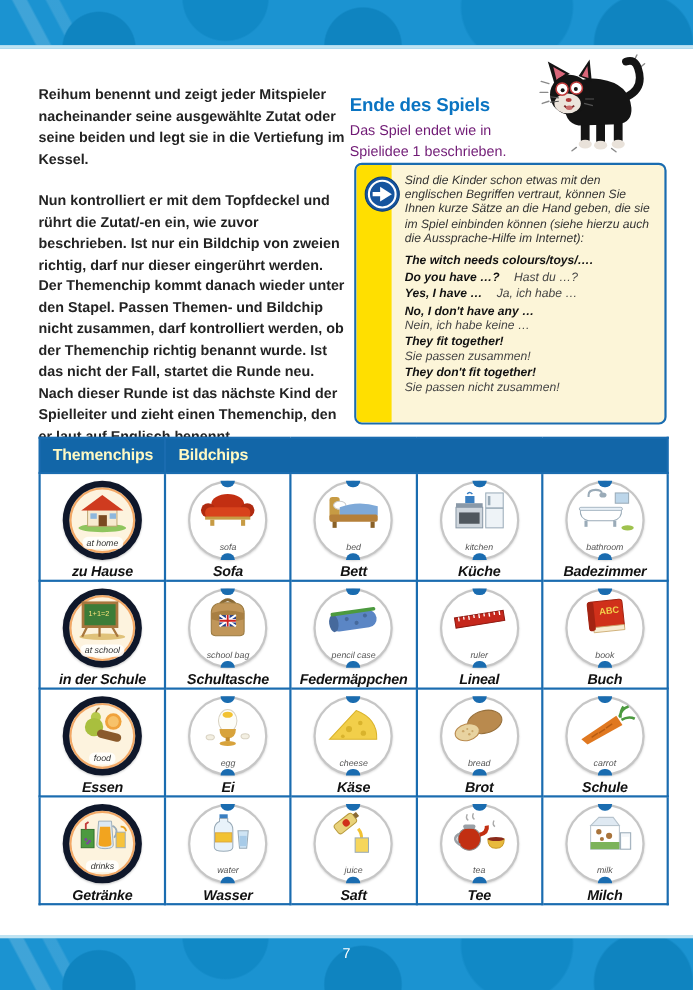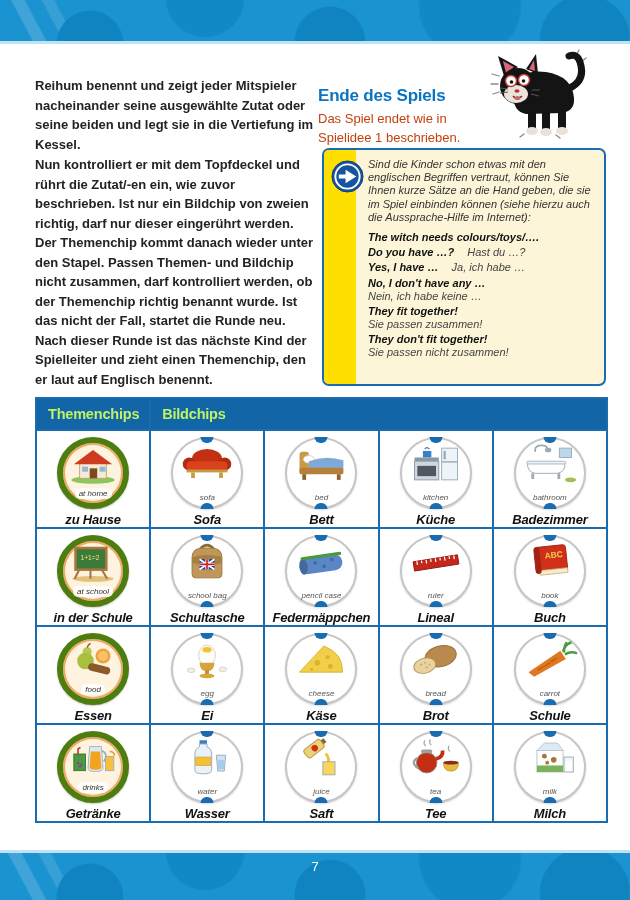--- a/index.html
+++ b/index.html
@@ -18,56 +18,56 @@
       radial-gradient(circle 52px at 470px 6px, #1189c6 96%, transparent),
       radial-gradient(circle 46px at 585px 40px, #0f84c0 96%, transparent),
       linear-gradient(62deg, transparent 28px, rgba(255,255,255,.16) 30px, rgba(255,255,255,.16) 40px, transparent 42px, transparent 55px, rgba(255,255,255,.12) 57px, rgba(255,255,255,.12) 66px, transparent 68px);
   }
   .band.top { top:0; height:44px; border-bottom:3px solid #bfe3f2; }
   .band.bottom { top:850px; height:50px; border-top:3px solid #bfe3f2; }
   .page-num { text-align:center; color:#fff; font-size:13px; padding-top:6px; }
 
   
   .left-col { position:absolute; left:35px; top:76px; width:280px; font-size:13px; line-height:1.5; color:#232323;font-weight:bold; }
-  .left-col p + p { margin-top:1px; }
+  .left-col p + p { margin-top:18px; }
 
   
   .right-col { position:absolute; left:318px; top:86px; width:180px; }
   .right-col h2 { font-size:17px; color:#0a74c2; margin-bottom:4px; letter-spacing:-0.2px; }
-  .right-col p { font-size:13px; line-height:1.45; color:#c2410c; width:168px; }
+  .right-col p { font-size:13px; line-height:1.45; color:#701a75; width:168px; }
   .cat { position:absolute; left:486px; top:48px; }
 
   
   .tip-box {
     position:absolute; left:322px; top:148px; width:284px; height:238px;
     background:#fcf5d8; border:2.5px solid #1a6cb0; border-radius:7px; overflow:hidden;
   }
   .tip-stripe { position:absolute; left:0; top:0; bottom:0; width:32px; background:#ffdf00; }
   .tip-circle { position:absolute; left:7px; top:10px; width:33px; height:33px; }
   .tip-text { position:absolute; left:44px; top:8px; right:8px; font-size:11px; line-height:1.2; font-style:italic; color:#333; }
   .tip-text .intro { margin-bottom:7px; }
   .phrase { margin-bottom:2px; }
   .phrase .en { font-weight:bold; color:#111; }
   .phrase .de { color:#444; }
   .phrase.inline .de { margin-left:10px; }
 
   
   table.chips { position:absolute; left:35px; top:397px; width:573px; border-collapse:collapse; table-layout:fixed; }
   table.chips th, table.chips td { border:2px solid #1a6cb0; }
   table.chips th {
-    background:#1266a8; color:#bef264; font-size:14.5px; font-weight:bold;
+    background:#1266a8; color:#fef9c3; font-size:14.5px; font-weight:bold;
     text-align:left; padding:7px 0 7px 11px; letter-spacing:-0.2px;margin-top:20px;
   }
   table.chips th + th { border-left:2px solid #9cc0dd; }
   table.chips td { height:97px; text-align:center; vertical-align:top; padding-top:6px; background:#fff; }
 
   .chip { position:relative; width:72px; height:72px; border-radius:50%; margin:0 auto; }
   .chip.bild { background:#fff; border:2px solid #c6c6c6; box-shadow:0 1px 2px rgba(0,0,0,.18); }
   .chip.theme {
-    background:#fdf3de; border:6px solid #4d7c0f;
+    background:#fdf3de; border:6px solid #0f172a;
     box-shadow:inset 0 0 0 2px #f2a866, 0 1px 2px rgba(0,0,0,.22);
   }
   .chip .icon { position:absolute; left:50%; top:3px; transform:translateX(-50%); }
   .chip.theme .icon { top:2px; }
   .chip-label {
     position:absolute; bottom:5px; left:0; right:0; text-align:center;
     font-size:8px; font-style:italic; color:#555; line-height:1;
   }
   .chip.theme .chip-label span { background:rgba(255,255,255,.85); border-radius:5px; padding:1px 4px; color:#333; }
   .notch-top, .notch-bottom {

